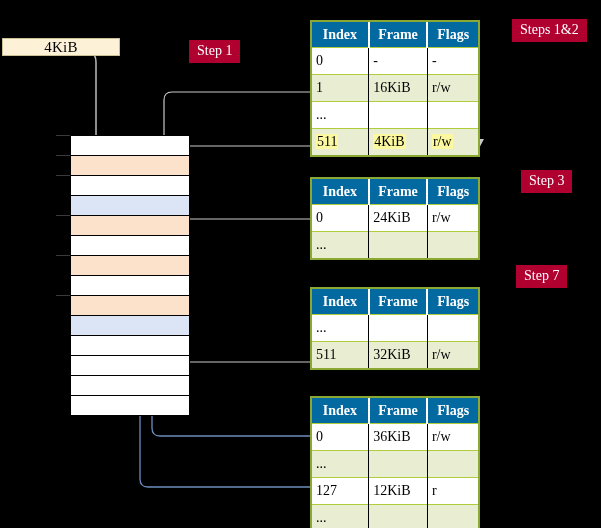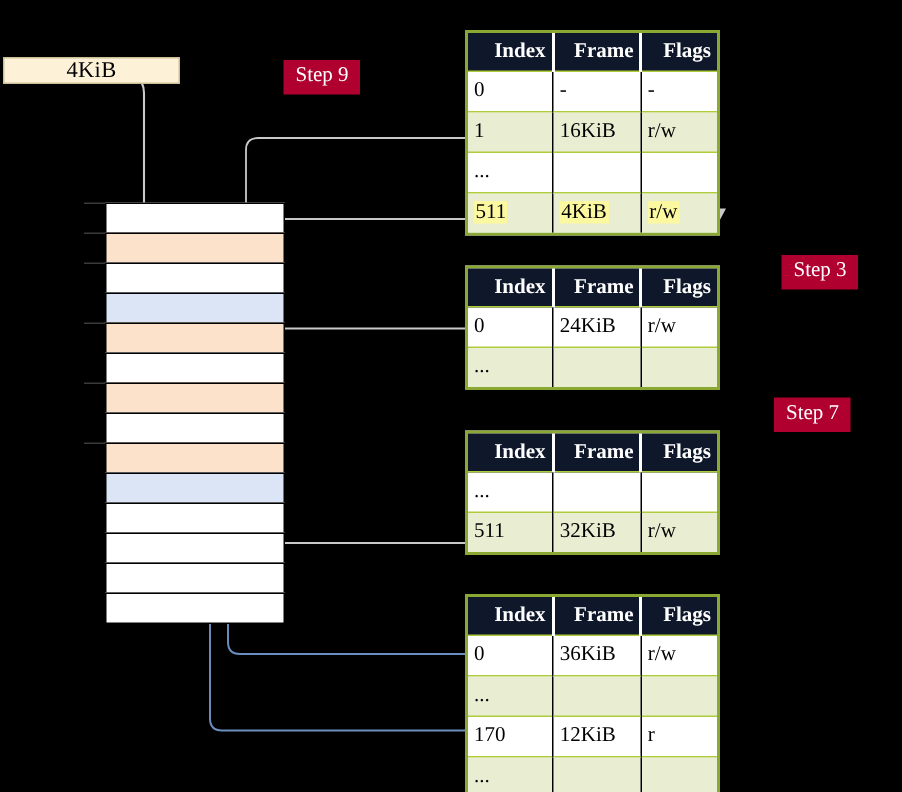--- a/index.html
+++ b/index.html
@@ -52,24 +52,24 @@
   .ptable table{
     border-collapse:collapse;
     table-layout:fixed;
     width:100%;
     font-size:14px;
   }
   .ptable col.c-index{width:56px;}
   .ptable col.c-frame{width:58px;}
   .ptable col.c-flags{width:50px;}
   .ptable th{
-    background:#0f172a;
+    background:#0369a1;
     color:#ffffff;
     font-weight:bold;
-    text-align:right;
+    text-align:center;
     padding:2px 4px;
     border-right:2px solid #ffffff;
     font-size:14px;
     height:21px;
     line-height:17px;
   }
   .ptable th:last-child{border-right:none;font-family:Liberation Serif, serif;}
   .ptable td{
     padding:2px 4px;
     border-top:1px solid #aecc3c;
@@ -142,21 +142,24 @@
     <g>
       <path d="M 480 487 L 148 487 Q 140 487 140 479 L 140 216" fill="none" stroke="#6c8ebf" stroke-width="1.3" marker-end="url(#blue-head)"></path>
     </g>
   </svg>
 
   <div class="vpage-box" style="left:2px;top:38px;width:118px;height:18px;">
     <span>4KiB</span>
   </div>
 
   <div class="step-badge" style="left:189px;top:40px;">
-    <span>Step 9</span>
+    <span>Step 1</span>
+  </div>
+  <div class="step-badge" style="left:512px;top:19px;">
+    <span>Steps 1&amp;2</span>
   </div>
   <div class="step-badge" style="left:521px;top:170px;">
     <span>Step 3</span>
   </div>
   <div class="step-badge" style="left:516px;top:265px;">
     <span>Step 7</span>
   </div>
 
   <div class="mem-col" id="mem-col" style="left:70px;top:135px;width:120px;height:280px;">
       <div class="mem-cell" style="top: 0px; height: 21px;"></div>
@@ -294,21 +297,21 @@
             <td>0</td>
             <td>36KiB</td>
             <td>r/w</td>
           </tr>
           <tr class="alt">
             <td>...</td>
             <td></td>
             <td></td>
           </tr>
           <tr class="plain">
-            <td>170</td>
+            <td>127</td>
             <td>12KiB</td>
             <td>r</td>
           </tr>
           <tr class="alt">
             <td>...</td>
             <td></td>
             <td></td>
           </tr>
         </tbody>
       </table>

